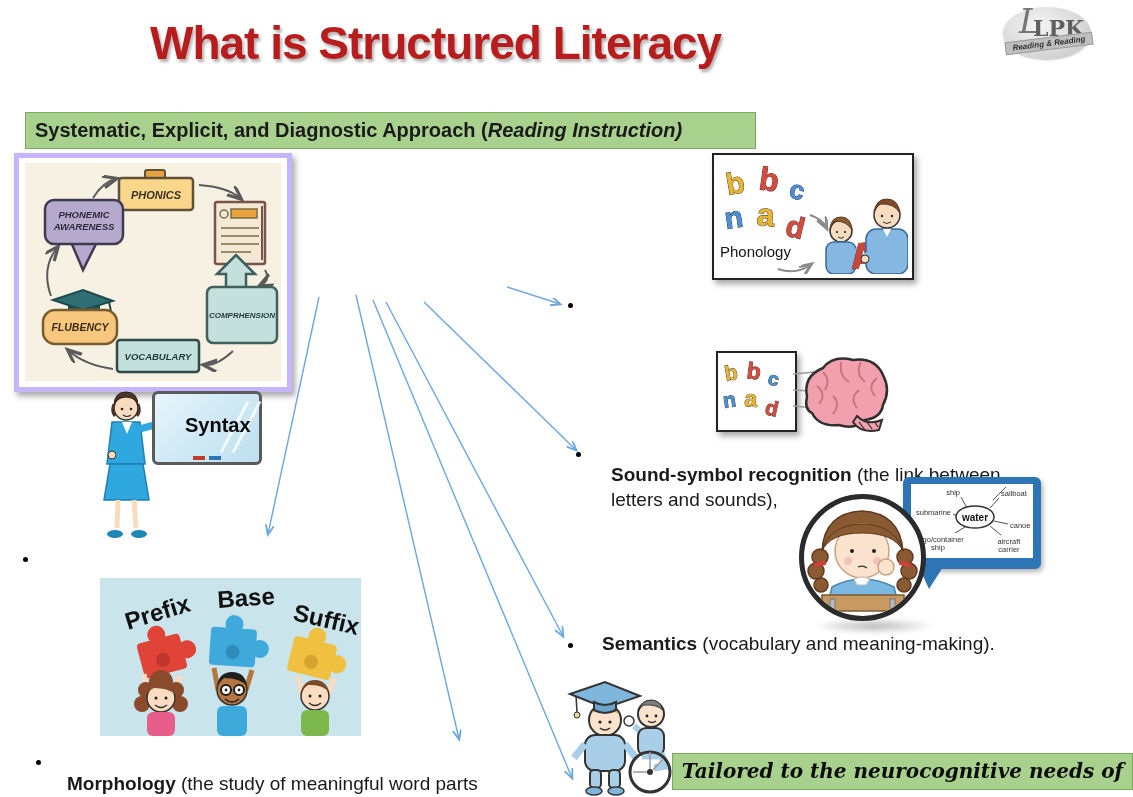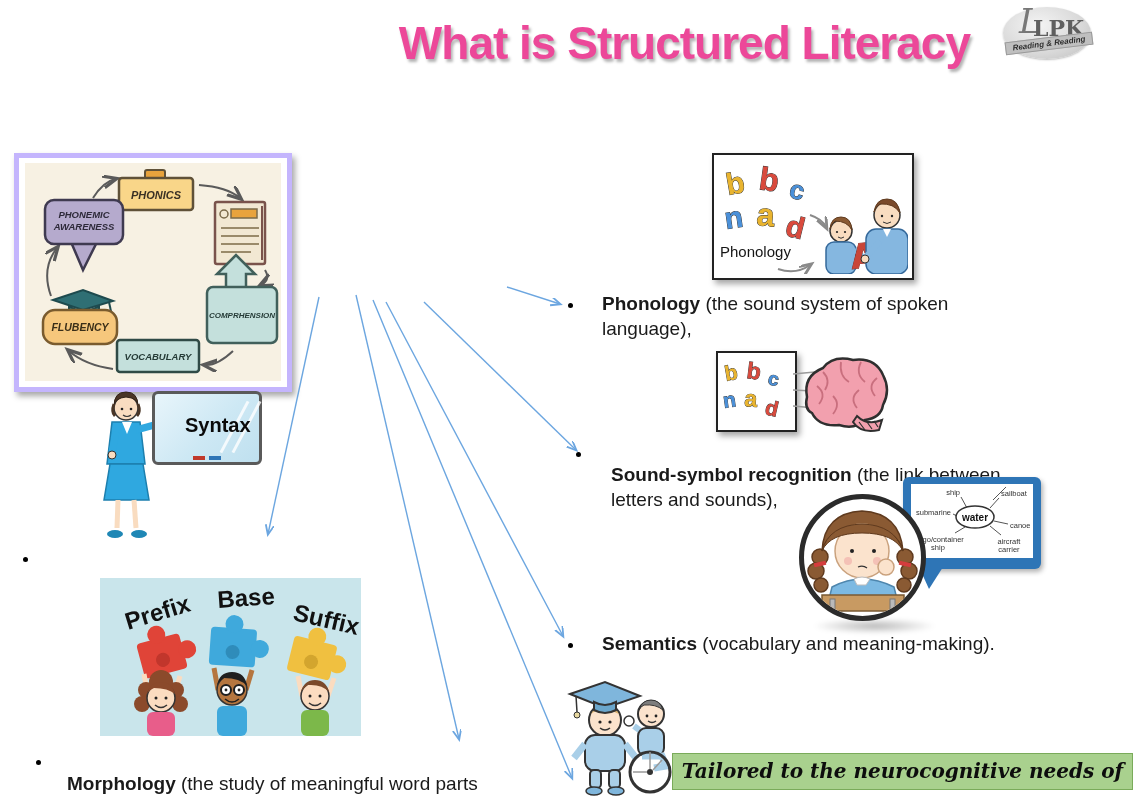--- a/index.html
+++ b/index.html
@@ -1,22 +1,22 @@
 <!DOCTYPE html>
 <html><head>
 <meta charset="utf-8">
 <style>
   html,body{margin:0;padding:0;background:#888;}
   #canvas{position:relative;width:1133px;height:797px;background:#fff;overflow:hidden;
           font-family:"Liberation Sans",sans-serif;color:#1a1a1a;}
   .abs{position:absolute;}
 
   
-  #title{left:150px;top:16px;width:820px;text-align:right;font-size:46px;font-weight:bold;
-         letter-spacing:-1px;color:#ec4899;text-shadow:2px 3px 3px rgba(0,0,0,0.30);}
+  #title{left:150px;top:16px;width:820px;text-align:left;font-size:46px;font-weight:bold;
+         letter-spacing:-1px;color:#b91c1c;text-shadow:2px 3px 3px rgba(0,0,0,0.30);}
 
   
   #logo{left:1003px;top:7px;width:88px;height:52px;border-radius:50%;
         background:radial-gradient(ellipse at 40% 35%, #f4f4f4 0%, #d8d8d8 60%, #bdbdbd 100%);
         box-shadow:0 1px 2px rgba(0,0,0,0.25);}
   #logo .script-l{position:absolute;left:16px;top:-6px;font-family:"DejaVu Serif",serif;font-style:italic;
         font-size:34px;color:#777;}
   #logo .acronym{position:absolute;left:30px;top:8px;font-family:"DejaVu Serif",serif;font-weight:bold;
         font-size:22px;color:#5f5f5f;}
   #logo .ribbon{position:absolute;left:2px;top:30px;width:86px;text-align:center;
@@ -90,20 +90,23 @@
 <div id="canvas">
 
   <div class="abs" id="title">What is Structured Literacy</div>
 
   <div class="abs" id="logo">
     <span class="script-l">L</span>
     <span class="acronym">LPK</span>
     <span class="ribbon">Reading &amp; Reading</span>
   </div>
 
+  <div class="abs banner" id="banner-top">
+    <span>Systematic, Explicit, and Diagnostic Approach (</span><span class="emph">Reading Instruction)</span>
+  </div>
 
   <div class="abs cardframe" id="cycle-card">
     <svg width="268" height="229" viewBox="0 0 268 229">
       <defs>
         <marker id="gmark" markerWidth="9" markerHeight="9" refX="6" refY="3" orient="auto">
           <path d="M0,0 L7,3 L0,6" fill="none" stroke="#5a5a5a" stroke-width="1.6"></path>
         </marker>
       </defs>
       <rect x="6" y="5" width="256" height="218" fill="#f7f1e3"></rect>
 
@@ -199,23 +202,20 @@
         <path d="M169,67 q4,3 8,0" fill="none" stroke="#333" stroke-width="1"></path>
         <rect x="152" y="74" width="42" height="45" rx="10" fill="#85b7e0" stroke="#35699b" stroke-width="1.5"></rect>
         <polygon points="169,74 177,74 173,82" fill="#fff"></polygon>
         <line x1="166" y1="86" x2="152" y2="102" stroke="#85b7e0" stroke-width="6"></line>
         <circle cx="151" cy="104" r="4" fill="#f8dcc0" stroke="#333" stroke-width="1"></circle>
       </g>
     </svg>
   </div>
 
   <div class="abs bullet-dot" style="left:568px;top:303px;"></div>
-  <div class="abs btext" style="left:602px;top:291px;width:400px;">
-    <span class="term">Phonology</span><span> (the sound system of spoken language),</span>
-  </div>
 
   <div class="abs cardframe" id="letters-card">
     <svg width="73" height="73" viewBox="0 0 73 73">
       <g class="sticker" stroke="#333" stroke-width="0.8">
         <text x="8" y="28" font-size="21" fill="#e9b42f" transform="rotate(-10 8 28)">b</text>
         <text x="28" y="25" font-size="23" fill="#d94a3d" transform="rotate(7 28 25)">b</text>
         <text x="49" y="31" font-size="19" fill="#4a90d9" transform="rotate(13 49 31)">c</text>
         <text x="6" y="55" font-size="21" fill="#4a90d9" transform="rotate(-8 6 55)">n</text>
         <text x="26" y="53" font-size="23" fill="#e9b42f" transform="rotate(4 26 53)">a</text>
         <text x="46" y="61" font-size="21" fill="#d94a3d" transform="rotate(13 46 61)">d</text>

